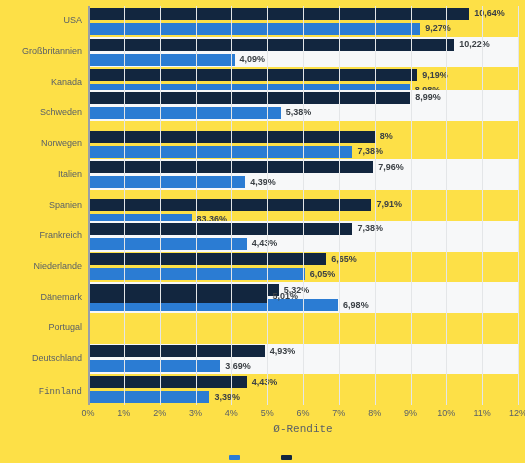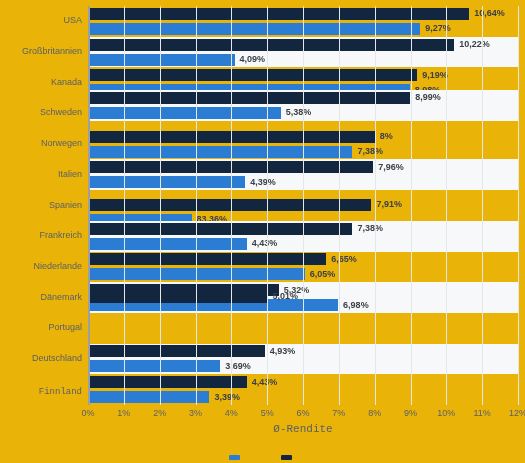--- a/index.html
+++ b/index.html
@@ -12,21 +12,21 @@
     height: 463px;
     overflow: hidden;
     font-family: "Liberation Sans", sans-serif;
     -webkit-font-smoothing: antialiased;
   }
 
   #chart-root {
     position: relative;
     width: 525px;
     height: 463px;
-    background: #eab308;
+    background: #fde047;
   }
 
   
   .plot-area {
     position: absolute;
     left: 88px;
     top: 6px;
     width: 430px;
     height: 399px;
   }

